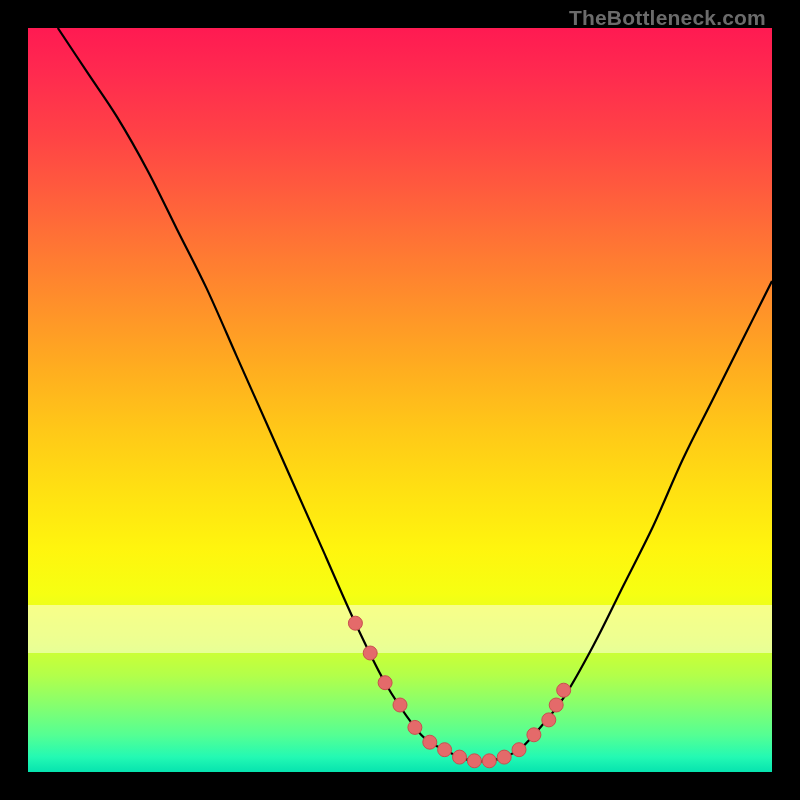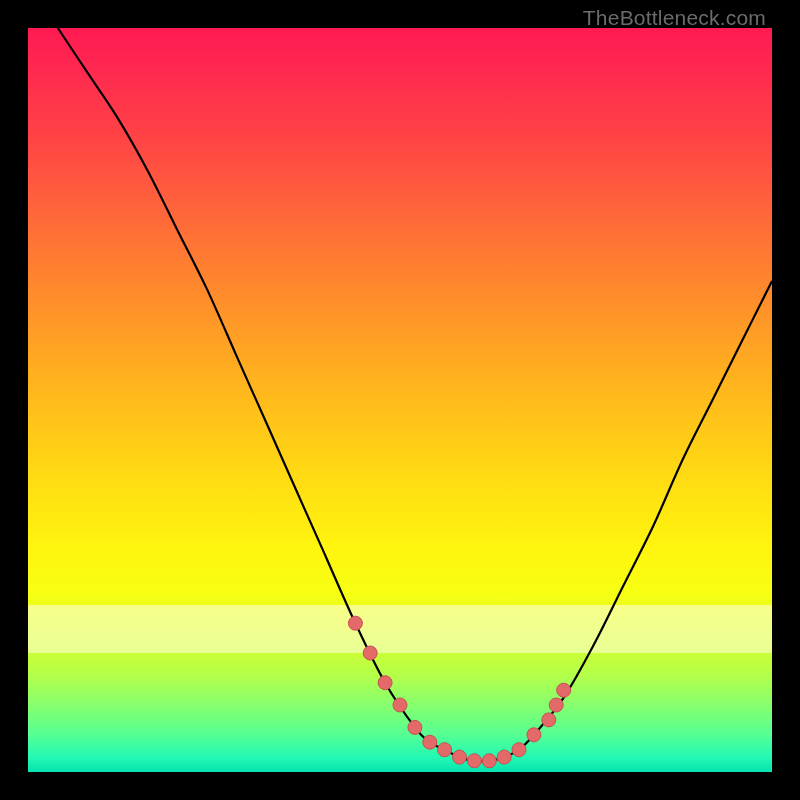--- a/index.html
+++ b/index.html
@@ -56,21 +56,21 @@
     inset: 0;
     width: 100%;
     height: 100%;
   }
   .watermark {
     position: absolute;
     top: 6px;
     right: 34px;
     color: #6b6b6b;
     font-size: 21px;
-    font-weight: 400;
+    font-weight: 700;
     letter-spacing: 0.2px;
     user-select: none;
   }
 </style>
 </head>
 <body>
 
 <div class="watermark">TheBottleneck.com</div>
 
 <div class="frame">

